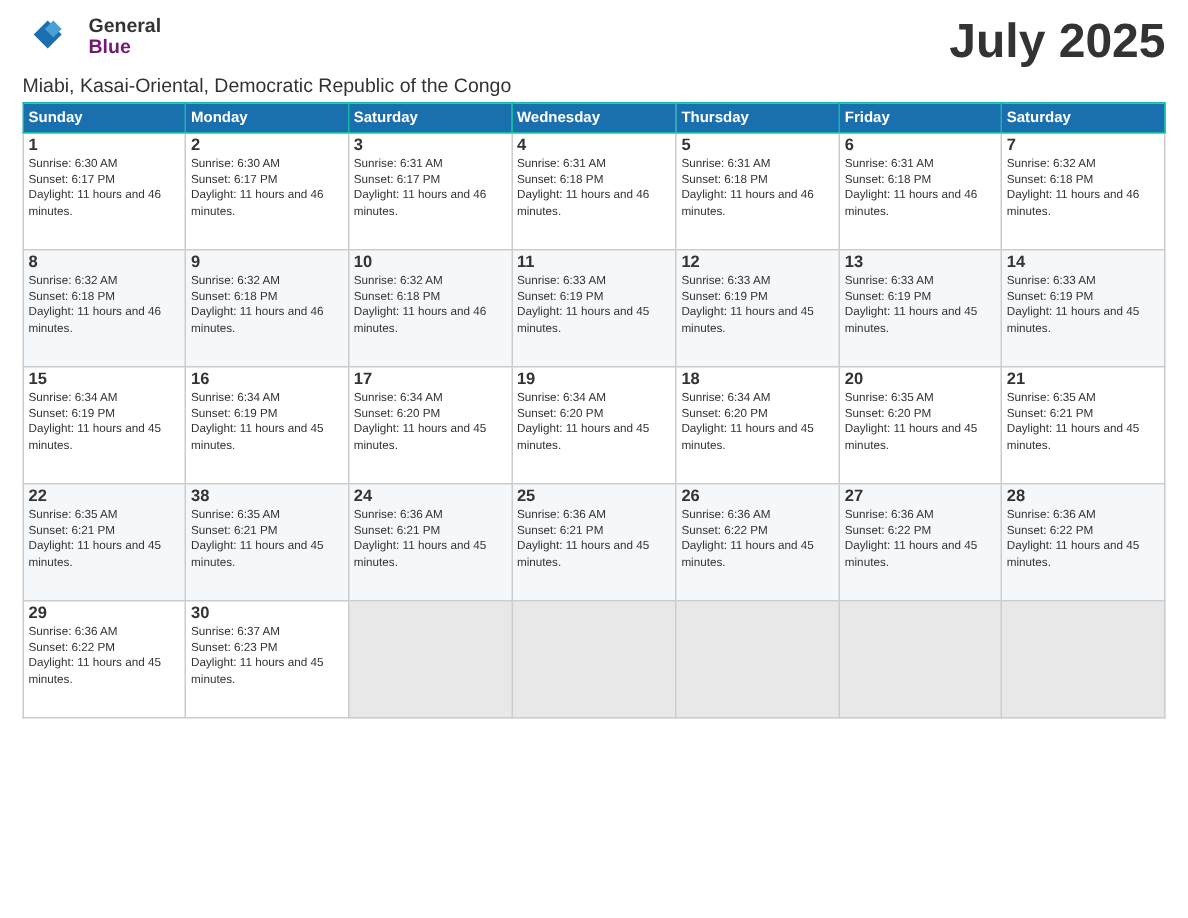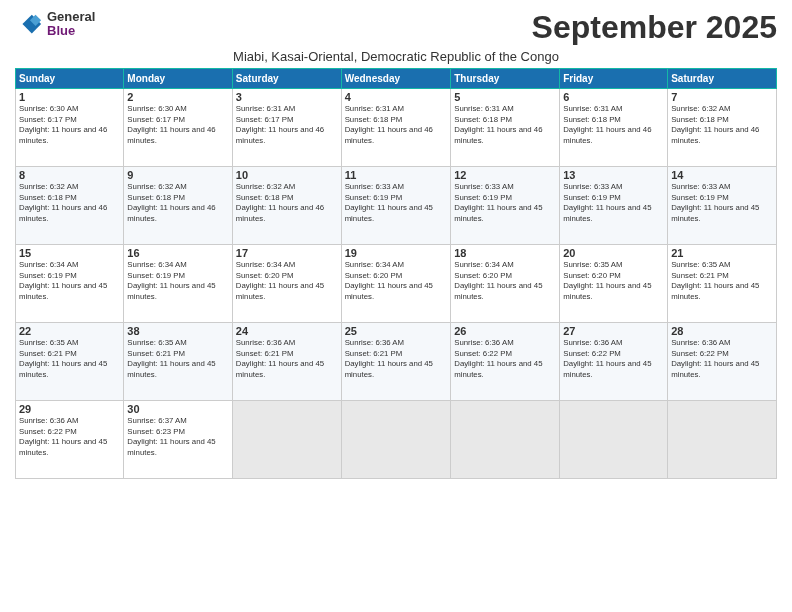--- a/index.html
+++ b/index.html
@@ -17,22 +17,22 @@
       position: relative;
     }
     .header-area {
       display: flex;
       align-items: flex-start;
       justify-content: space-between;
       margin-bottom: 4px;
     }
     .logo {
       display: flex;
-      align-items: flex-end;
-      gap: 4px;
+      align-items: flex-start;
+      gap: 16px;
     }
     .logo-text {
       display: flex;
       flex-direction: column;
       line-height: 1.1;
     }
     .logo-general {
       font-size: 13px;
       font-weight: bold;
       color: #333;
@@ -51,21 +51,21 @@
     }
     .month-title {
       font-size: 32px;
       font-weight: bold;
       color: #333;
       line-height: 1.1;
     }
     .location-title {
       font-size: 13px;
       color: #333;
-      text-align: center;
+      text-align: left;
       margin-bottom: 4px;
     }
     .calendar-table {
       width: 100%;
       border-collapse: collapse;
       font-size: 8.5px;
     }
     .calendar-table thead tr th {
       background: #1a6faf;
       color: #fff;
@@ -112,21 +112,21 @@
         <rect x="0" y="0" width="30" height="30" fill="white"></rect>
         <polygon points="18,4 28,14 18,24 8,14" fill="#1a6faf"></polygon>
         <polygon points="22,4 28,10 22,16 16,10" fill="#4a9fd4"></polygon>
       </svg>
       <div class="logo-text">
         <span class="logo-general">General</span>
         <span class="logo-blue">Blue</span>
       </div>
     </div>
     <div class="title-block">
-      <div class="month-title">September 2025</div>
+      <div class="month-title">July 2025</div>
     </div>
   </div>
   <div class="location-title">Miabi, Kasai-Oriental, Democratic Republic of the Congo</div>
   <table class="calendar-table">
     <thead>
       <tr>
         <th>Sunday</th>
         <th>Monday</th>
         <th>Saturday</th>
         <th>Wednesday</th>

